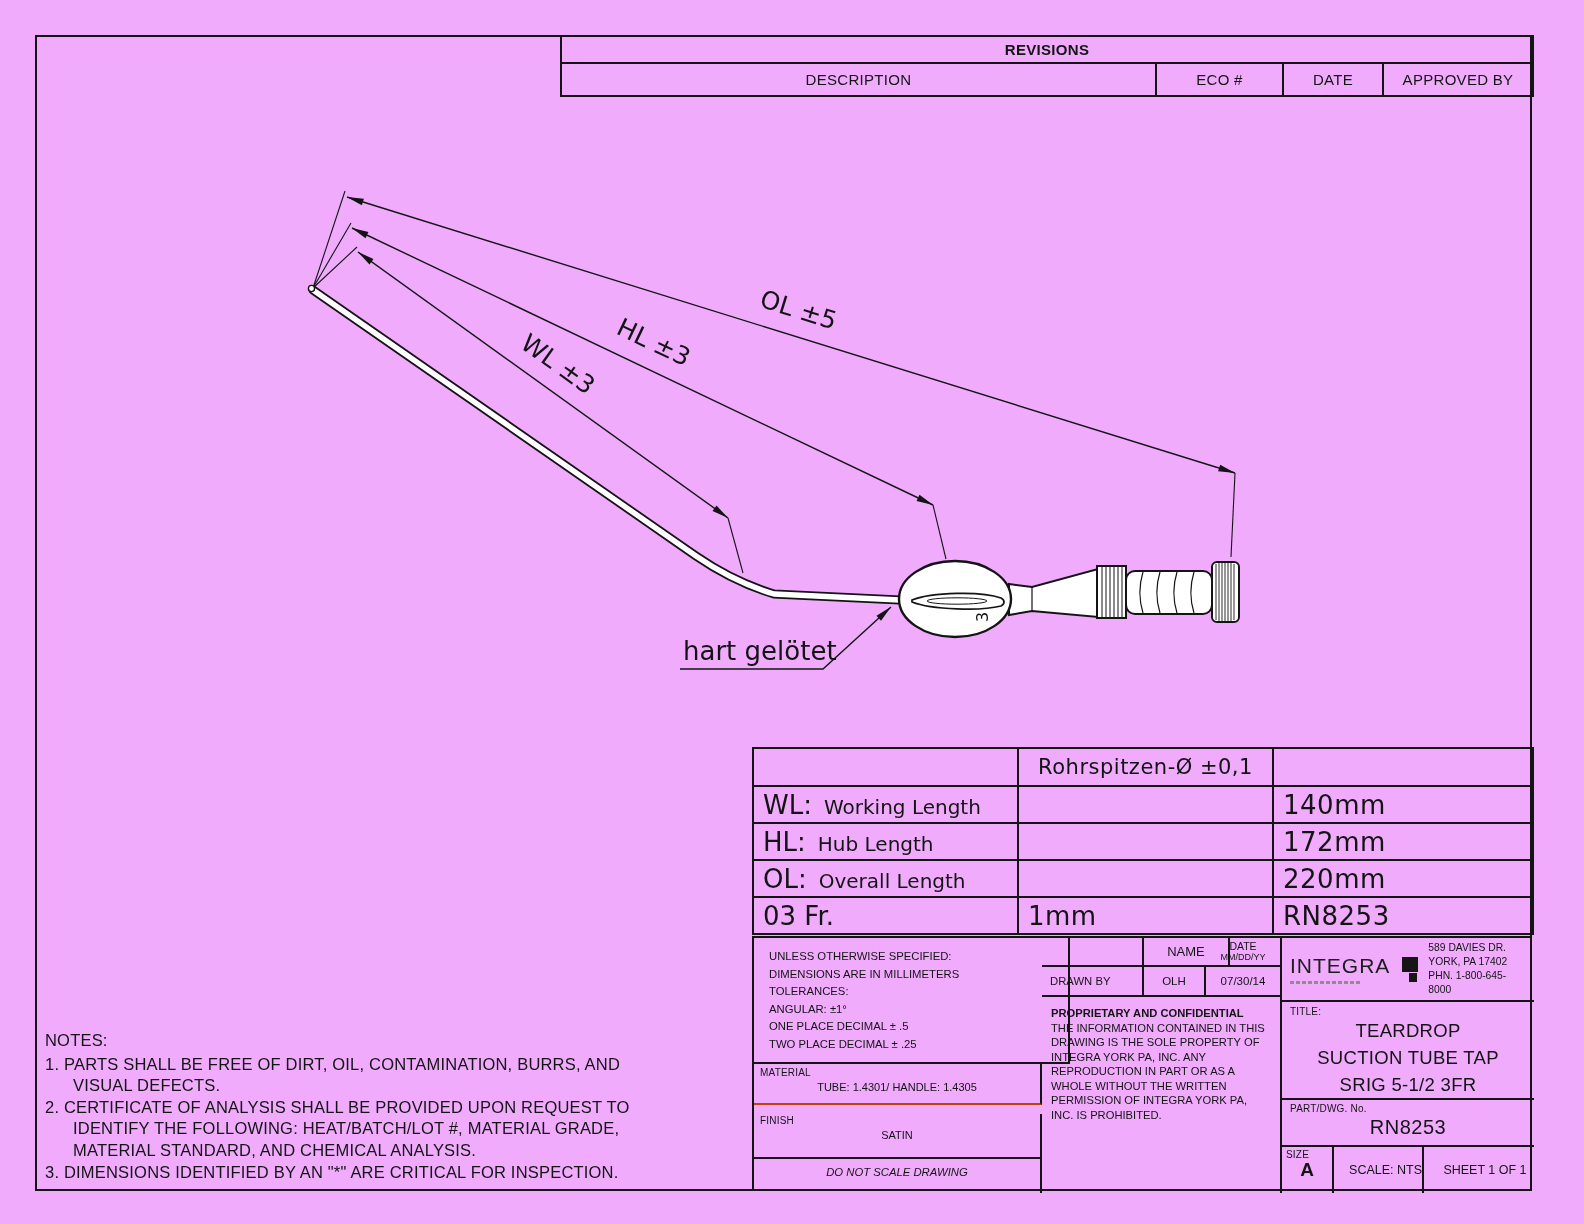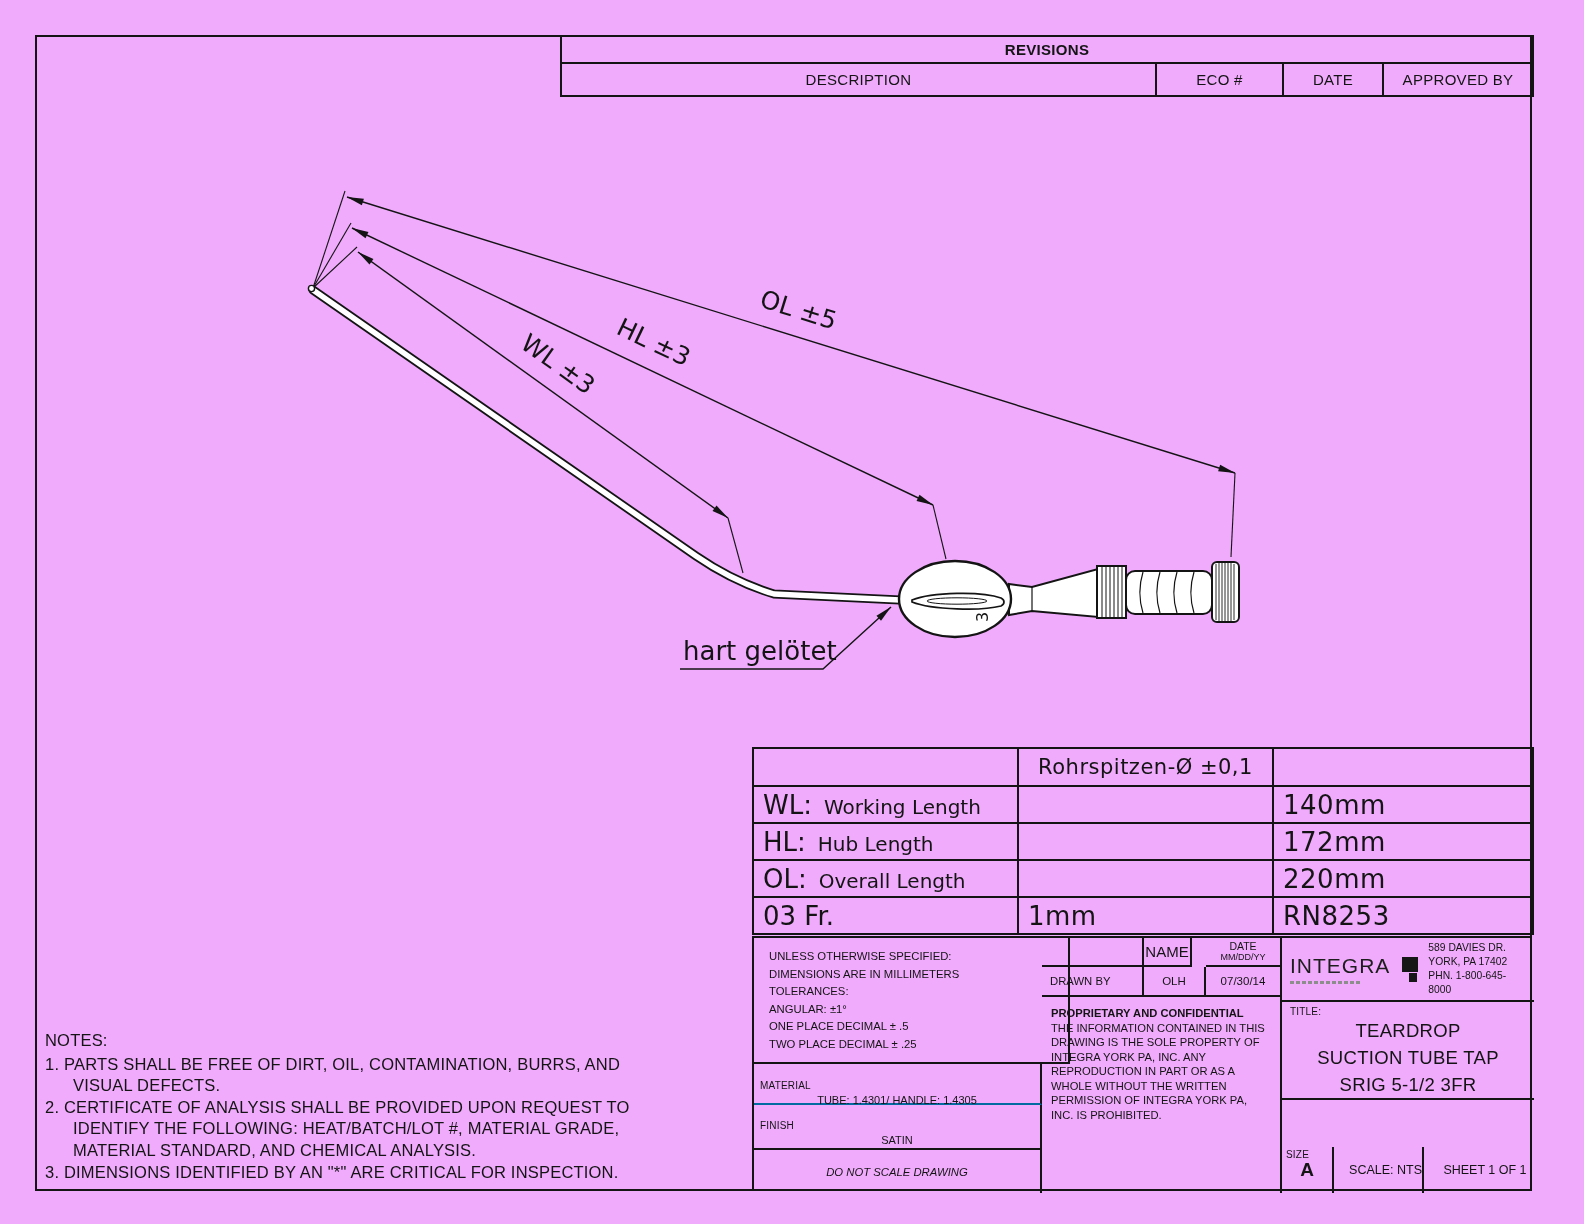--- a/index.html
+++ b/index.html
@@ -27,25 +27,25 @@
   .dt-abbr { font-size:26px; margin-right:12px; }
   .dt-name { font-size:20px; }
   .dt-val { font-size:26px; letter-spacing:.5px; }
 
   
   .tb { position:absolute; left:752px; top:936px; width:780px; height:255px; border:2px solid #141414; color:#141414; }
   .tb .cell { position:absolute; }
   .cell-label { font-size:10px; letter-spacing:.2px; }
   .cell-value { text-align:center; font-size:11px; margin-top:3px; }
   #tb-specs  { left:0; top:0; width:316px; height:126px; border-right:2px solid #141414; border-bottom:2px solid #141414; padding:10px 6px 0 15px; font-size:11.3px; line-height:1.55; }
-  #tb-material { left:0; top:126px; width:288px; height:41px; border-right:2px solid #141414; border-bottom:2px solid #0369a1; padding:16px 6px 0 6px; }
-  #tb-finish { left:0; top:167px; width:288px; height:45px; border-right:2px solid #141414; border-bottom:2px solid #141414; padding:15px 6px 0 6px; }
+  #tb-material { left:0; top:126px; width:288px; height:41px; border-right:2px solid #141414; border-bottom:2px solid #c2410c; padding:3px 6px 0 6px; }
+  #tb-finish { left:0; top:176px; width:288px; height:45px; border-right:2px solid #141414; border-bottom:2px solid #141414; padding:1px 6px 0 6px; }
   #tb-noscale { left:0; top:212px; width:288px; height:43px; border-right:2px solid #141414; display:flex; align-items:center; justify-content:center; font-size:11.3px;font-style:italic; }
   #tb-nd-blank { left:288px; top:0; width:102px; height:29px; border-right:2px solid #141414; border-bottom:2px solid #141414; }
-  #tb-nd-name { left:390px; top:0; width:48px; height:29px; border-right:2px solid #141414; border-bottom:2px solid #141414; display:flex; align-items:center; justify-content:center; font-size:15px; }
+  #tb-nd-name { left:390px; top:0; width:86px; height:29px; border-right:2px solid #141414; border-bottom:2px solid #141414; display:flex; align-items:center; justify-content:center; font-size:13px; }
   #tb-nd-date { left:452px; top:0; width:76px; height:29px; border-right:2px solid #141414; border-bottom:2px solid #141414; text-align:center; font-size:10.5px; line-height:1.15; padding-top:2px; }
   #tb-nd-date .small { font-size:9px; }
   #tb-drawnby { left:288px; top:29px; width:102px; height:30px; border-right:2px solid #141414; border-bottom:2px solid #141414; display:flex; align-items:center; padding-left:8px; font-size:11.3px; }
   #tb-drawn-name { left:390px; top:29px; width:62px; height:30px; border-right:2px solid #141414; border-bottom:2px solid #141414; display:flex; align-items:center; justify-content:center; font-size:11.5px; }
   #tb-drawn-date { left:452px; top:29px; width:76px; height:30px; border-right:2px solid #141414; border-bottom:2px solid #141414; display:flex; align-items:center; justify-content:center; font-size:11.5px; }
   #tb-prop { left:288px; top:59px; width:240px; height:196px; border-right:2px solid #141414; padding:9px 8px 0 9px; font-size:11.2px; line-height:1.3; }
   .prop-title { font-weight:bold; }
   #tb-logo { left:528px; top:0; width:252px; height:64px; border-bottom:2px solid #141414; display:flex; align-items:center; padding:4px 6px 4px 8px; }
   .logo { display:flex; align-items:center;gap:9px; }
   .logo-text { font-size:21px; letter-spacing:1px; color:#1d1d1d; line-height:1; }
@@ -247,20 +247,24 @@
 
     <div class="cell" id="tb-title">
       <div class="cell-label">TITLE:</div>
       <div class="title-lines">
         <div>TEARDROP</div>
         <div>SUCTION TUBE TAP</div>
         <div>SRIG 5-1/2 3FR</div>
       </div>
     </div>
 
+    <div class="cell" id="tb-part">
+      <div class="cell-label">PART/DWG. No.</div>
+      <div class="part-value">RN8253</div>
+    </div>
 
     <div class="cell" id="tb-size">
       <div class="cell-label">SIZE</div>
       <div class="size-value">A</div>
     </div>
     <div class="cell" id="tb-scale">
       <span>SCALE: NTS</span>
     </div>
     <div class="cell" id="tb-sheet">
       <span>SHEET 1 OF 1</span>

